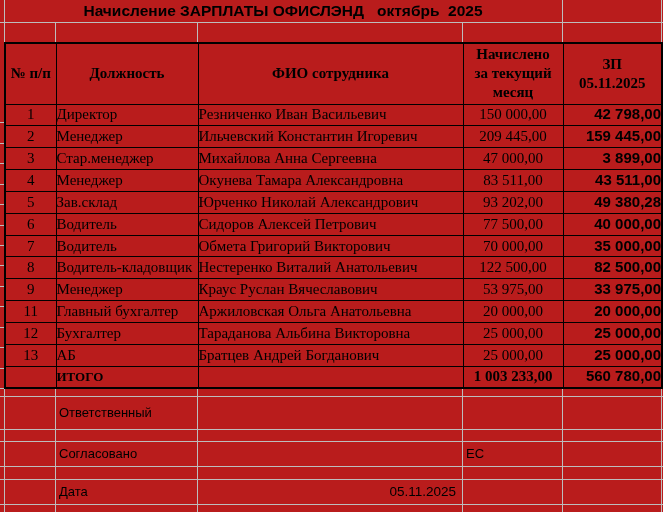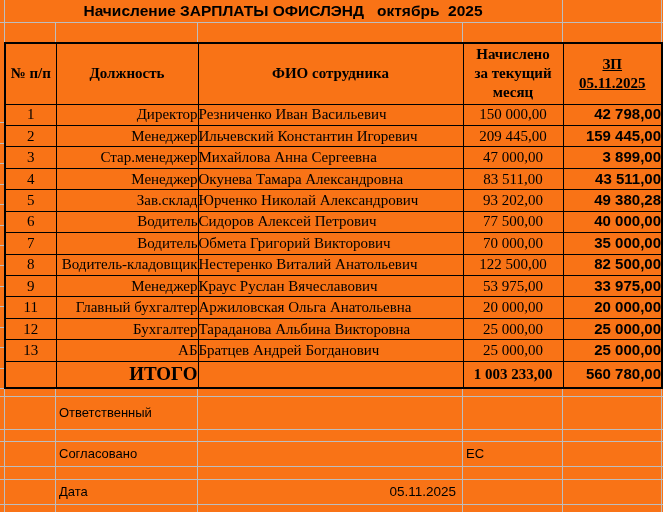--- a/index.html
+++ b/index.html
@@ -1,17 +1,17 @@
 <!DOCTYPE html>
 <html><head>
 <meta charset="utf-8">
 <style>
   html,body{margin:0;padding:0;background:#fff;}
   .stage{
-    position:relative;width:663px;height:512px;background:#f97316;
+    position:relative;width:663px;height:512px;background:#b91c1c;
     font-family:"Liberation Serif","DejaVu Serif",serif;overflow:hidden;
     --red:#FF0000;--hdr-blue:#0000EE;--zp-blue:#2727CE;--name-blue:#4472C4;--grid:#BDBDBD;
   }
   .gl-h{position:absolute;height:1px;background:var(--grid);}
   .gl-v{position:absolute;width:1px;background:var(--grid);}
   .title-cell{
     position:absolute;left:5px;top:0;width:556px;height:22px;
     display:flex;align-items:center;justify-content:center;
     font-family:"Liberation Sans","DejaVu Sans",sans-serif;
     font-weight:bold;font-size:15.5px;color:#000;
@@ -29,33 +29,33 @@
     border:2px solid #000;
   }
   table.payroll th, table.payroll td{
     border:1px solid #000;padding:0;overflow:hidden;vertical-align:middle;
     font-size:15px;color:#000;line-height:1.26;
   }
   thead tr{height:61px;}
   tbody tr{height:20.4px;}
   th.hd{font-weight:bold;color:var(--red);text-align:center;}
   th.hd.pre{white-space:pre-line;line-height:19px;}
-  th.hd-zp{color:var(--hdr-blue);text-decoration:underline;}
+  th.hd-zp{color:var(--hdr-blue);}
   td.c-num{text-align:center;}
-  td.c-pos{text-align:right;}
+  td.c-pos{text-align:left;}
   td.c-fio{text-align:left;padding-left:3px;}
   td.c-acc{text-align:center;padding-right:7px;}
   td.c-zp{
     text-align:right;padding-right:4px;
     font-family:"Liberation Sans","DejaVu Sans",sans-serif;
     font-weight:bold;font-size:12.5px;color:var(--zp-blue);
   }
   td.name-blue{color:var(--name-blue);}
   tr.total-row td{font-weight:bold;}
-  tr.total-row td.c-pos{font-size:19px;}
+  tr.total-row td.c-pos{font-size:13px;}
   .f-cell{
     position:absolute;display:flex;align-items:center;
     font-family:"Liberation Sans","DejaVu Sans",sans-serif;
     font-size:13px;color:#000;
   }
   .f-right{justify-content:flex-end;padding-right:3px;font-size:13.5px;}
 </style>
 </head>
 <body>
 

